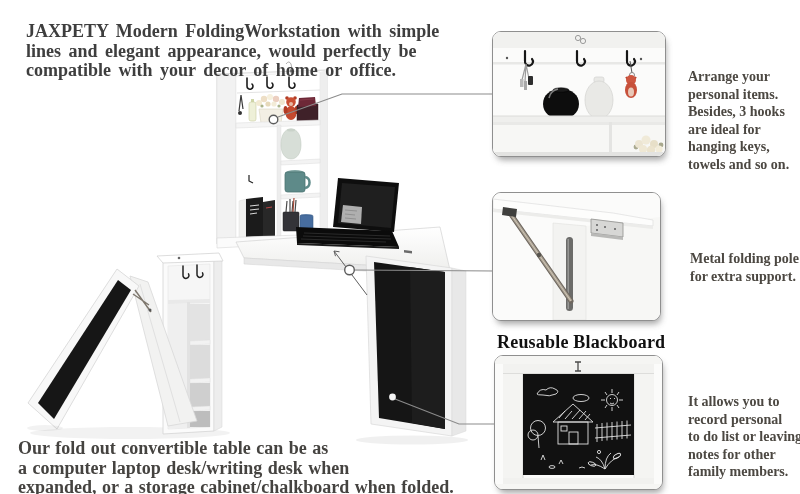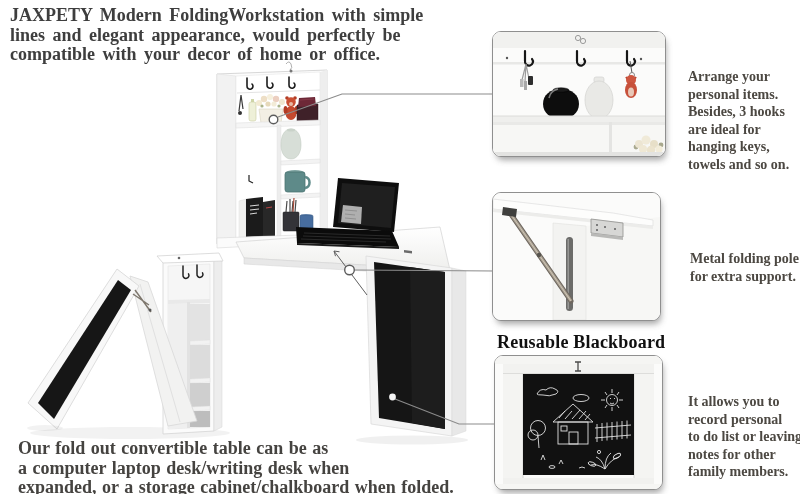--- a/index.html
+++ b/index.html
@@ -2,21 +2,21 @@
 <html><head>
 <meta charset="utf-8">
 <style>
   html,body{margin:0;padding:0;background:#ffffff;}
   .canvas{
     position:relative;width:800px;height:494px;background:#ffffff;overflow:hidden;
     font-family:"Liberation Serif","DejaVu Serif",serif;
   }
   .main-art{position:absolute;left:0;top:0;width:800px;height:494px;}
   .intro{
-    position:absolute;left:10px;top:6px;width:460px;margin:0;
+    position:absolute;left:10px;top:6px;width:460px;margin:16px;
     font-size:18px;font-weight:700;line-height:19.5px;color:#3e3e3e;
     word-spacing:3px;white-space:pre-line;
   }
   .footer-text{
     position:absolute;left:18px;top:439px;width:480px;margin:0;
     font-size:18px;font-weight:700;line-height:19.5px;color:#454340;
     word-spacing:1px;white-space:pre-line;
   }
   .feature-title{
     position:absolute;margin:0;font-size:18px;font-weight:700;color:#101010;

